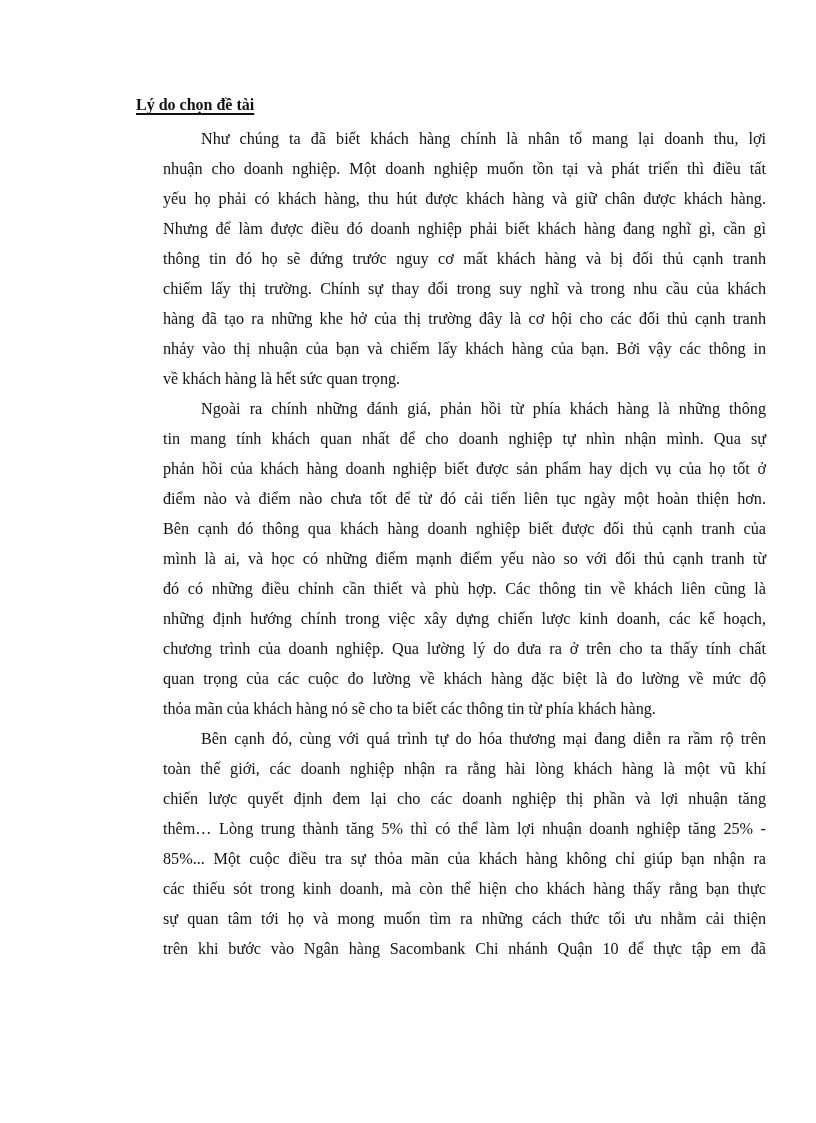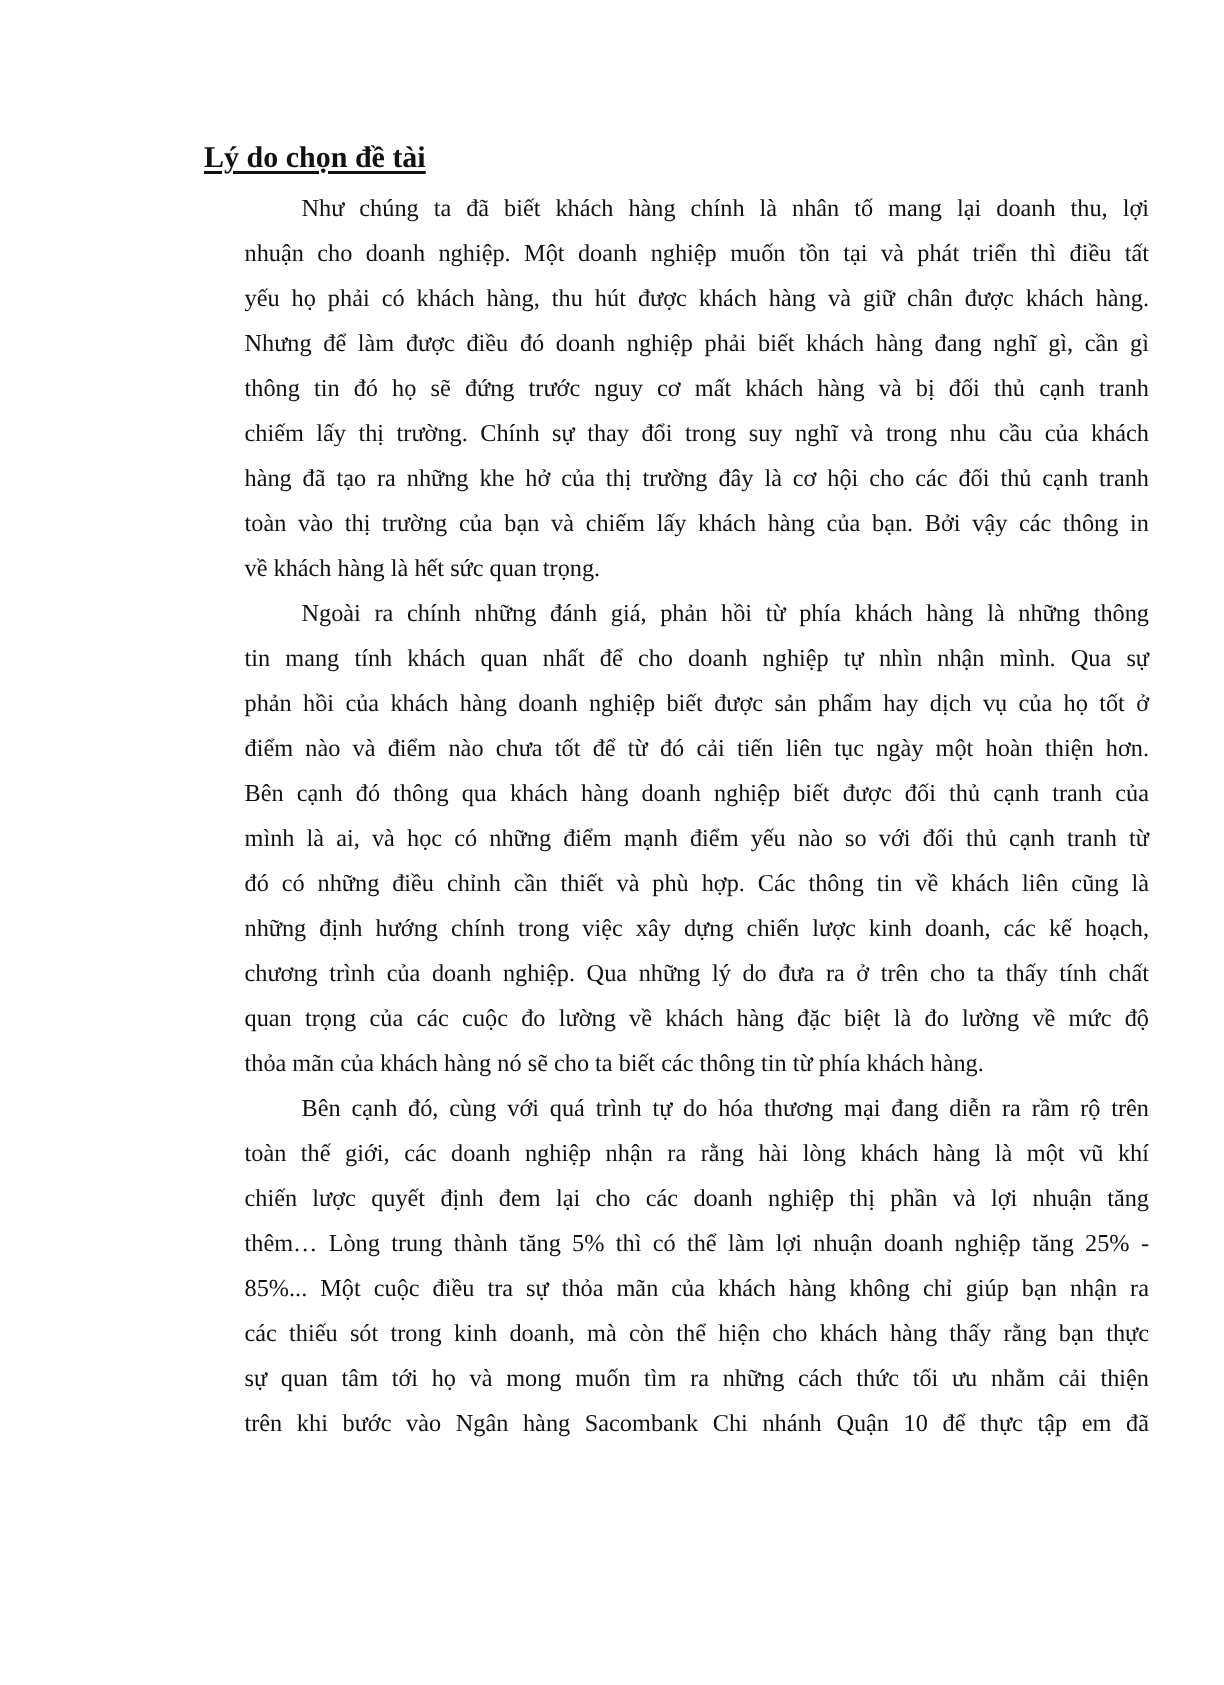--- a/index.html
+++ b/index.html
@@ -5,21 +5,21 @@
     html, body { margin: 0; padding: 0; background: #ffffff; }
     body { width: 816px; height: 1123px; position: relative; overflow: hidden; }
     .page {
       position: absolute; left: 0; top: 0; width: 816px; height: 1123px;
       background: #ffffff;
       font-family: "Liberation Serif", "DejaVu Serif", serif;
       color: #111111;
     }
     .heading {
       position: absolute; left: 136px; top: 94px;
-      font-size: 20px; font-weight: bold; text-decoration: underline;
+      font-size: 16px; font-weight: bold; text-decoration: underline;
       text-decoration-thickness: 2px; text-underline-offset: 3px;
       line-height: 22px;
       text-align: center;
     }
     .body-text {
       position: absolute; left: 136px; top: 124px; width: 630px;
       font-size: 16.2px;
     }
     .line {
       height: 30px; line-height: 30px; white-space: nowrap;
@@ -34,31 +34,31 @@
 <div class="page">
   <div class="heading">Lý do chọn đề tài</div>
   <div class="body-text" id="body-text">
       <div class="line indent">Như chúng ta đã biết khách hàng chính là nhân tố mang lại doanh thu, lợi</div>
       <div class="line">nhuận cho doanh nghiệp. Một doanh nghiệp muốn tồn tại và phát triển thì điều tất</div>
       <div class="line">yếu họ phải có khách hàng, thu hút được khách hàng và giữ chân được khách hàng.</div>
       <div class="line">Nhưng để làm được điều đó doanh nghiệp phải biết khách hàng đang nghĩ gì, cần gì</div>
       <div class="line">thông tin đó họ sẽ đứng trước nguy cơ mất khách hàng và bị đối thủ cạnh tranh</div>
       <div class="line">chiếm lấy thị trường. Chính sự thay đổi trong suy nghĩ và trong nhu cầu của khách</div>
       <div class="line">hàng đã tạo ra những khe hở của thị trường đây là cơ hội cho các đối thủ cạnh tranh</div>
-      <div class="line">toàn vào thị trường của bạn và chiếm lấy khách hàng của bạn. Bởi vậy các thông in</div>
+      <div class="line">nhảy vào thị nhuận của bạn và chiếm lấy khách hàng của bạn. Bởi vậy các thông in</div>
       <div class="line last">về khách hàng là hết sức quan trọng.</div>
       <div class="line indent">Ngoài ra chính những đánh giá, phản hồi từ phía khách hàng là những thông</div>
       <div class="line">tin mang tính khách quan nhất để cho doanh nghiệp tự nhìn nhận mình. Qua sự</div>
       <div class="line">phản hồi của khách hàng doanh nghiệp biết được sản phẩm hay dịch vụ của họ tốt ở</div>
       <div class="line">điểm nào và điểm nào chưa tốt để từ đó cải tiến liên tục ngày một hoàn thiện hơn.</div>
       <div class="line">Bên cạnh đó thông qua khách hàng doanh nghiệp biết được đối thủ cạnh tranh của</div>
       <div class="line">mình là ai, và học có những điểm mạnh điểm yếu nào so với đối thủ cạnh tranh từ</div>
       <div class="line">đó có những điều chỉnh cần thiết và phù hợp. Các thông tin về khách liên cũng là</div>
       <div class="line">những định hướng chính trong việc xây dựng chiến lược kinh doanh, các kế hoạch,</div>
-      <div class="line">chương trình của doanh nghiệp. Qua những lý do đưa ra ở trên cho ta thấy tính chất</div>
+      <div class="line">chương trình của doanh nghiệp. Qua lường lý do đưa ra ở trên cho ta thấy tính chất</div>
       <div class="line">quan trọng của các cuộc đo lường về khách hàng đặc biệt là đo lường về mức độ</div>
       <div class="line last">thỏa mãn của khách hàng nó sẽ cho ta biết các thông tin từ phía khách hàng.</div>
       <div class="line indent">Bên cạnh đó, cùng với quá trình tự do hóa thương mại đang diễn ra rầm rộ trên</div>
       <div class="line">toàn thế giới, các doanh nghiệp nhận ra rằng hài lòng khách hàng là một vũ khí</div>
       <div class="line">chiến lược quyết định đem lại cho các doanh nghiệp thị phần và lợi nhuận tăng</div>
       <div class="line">thêm… Lòng trung thành tăng 5% thì có thể làm lợi nhuận doanh nghiệp tăng 25% -</div>
       <div class="line">85%... Một cuộc điều tra sự thỏa mãn của khách hàng không chỉ giúp bạn nhận ra</div>
       <div class="line">các thiếu sót trong kinh doanh, mà còn thể hiện cho khách hàng thấy rằng bạn thực</div>
       <div class="line">sự quan tâm tới họ và mong muốn tìm ra những cách thức tối ưu nhằm cải thiện</div>
       <div class="line">trên khi bước vào Ngân hàng Sacombank Chi nhánh Quận 10 để thực tập em đã</div>

